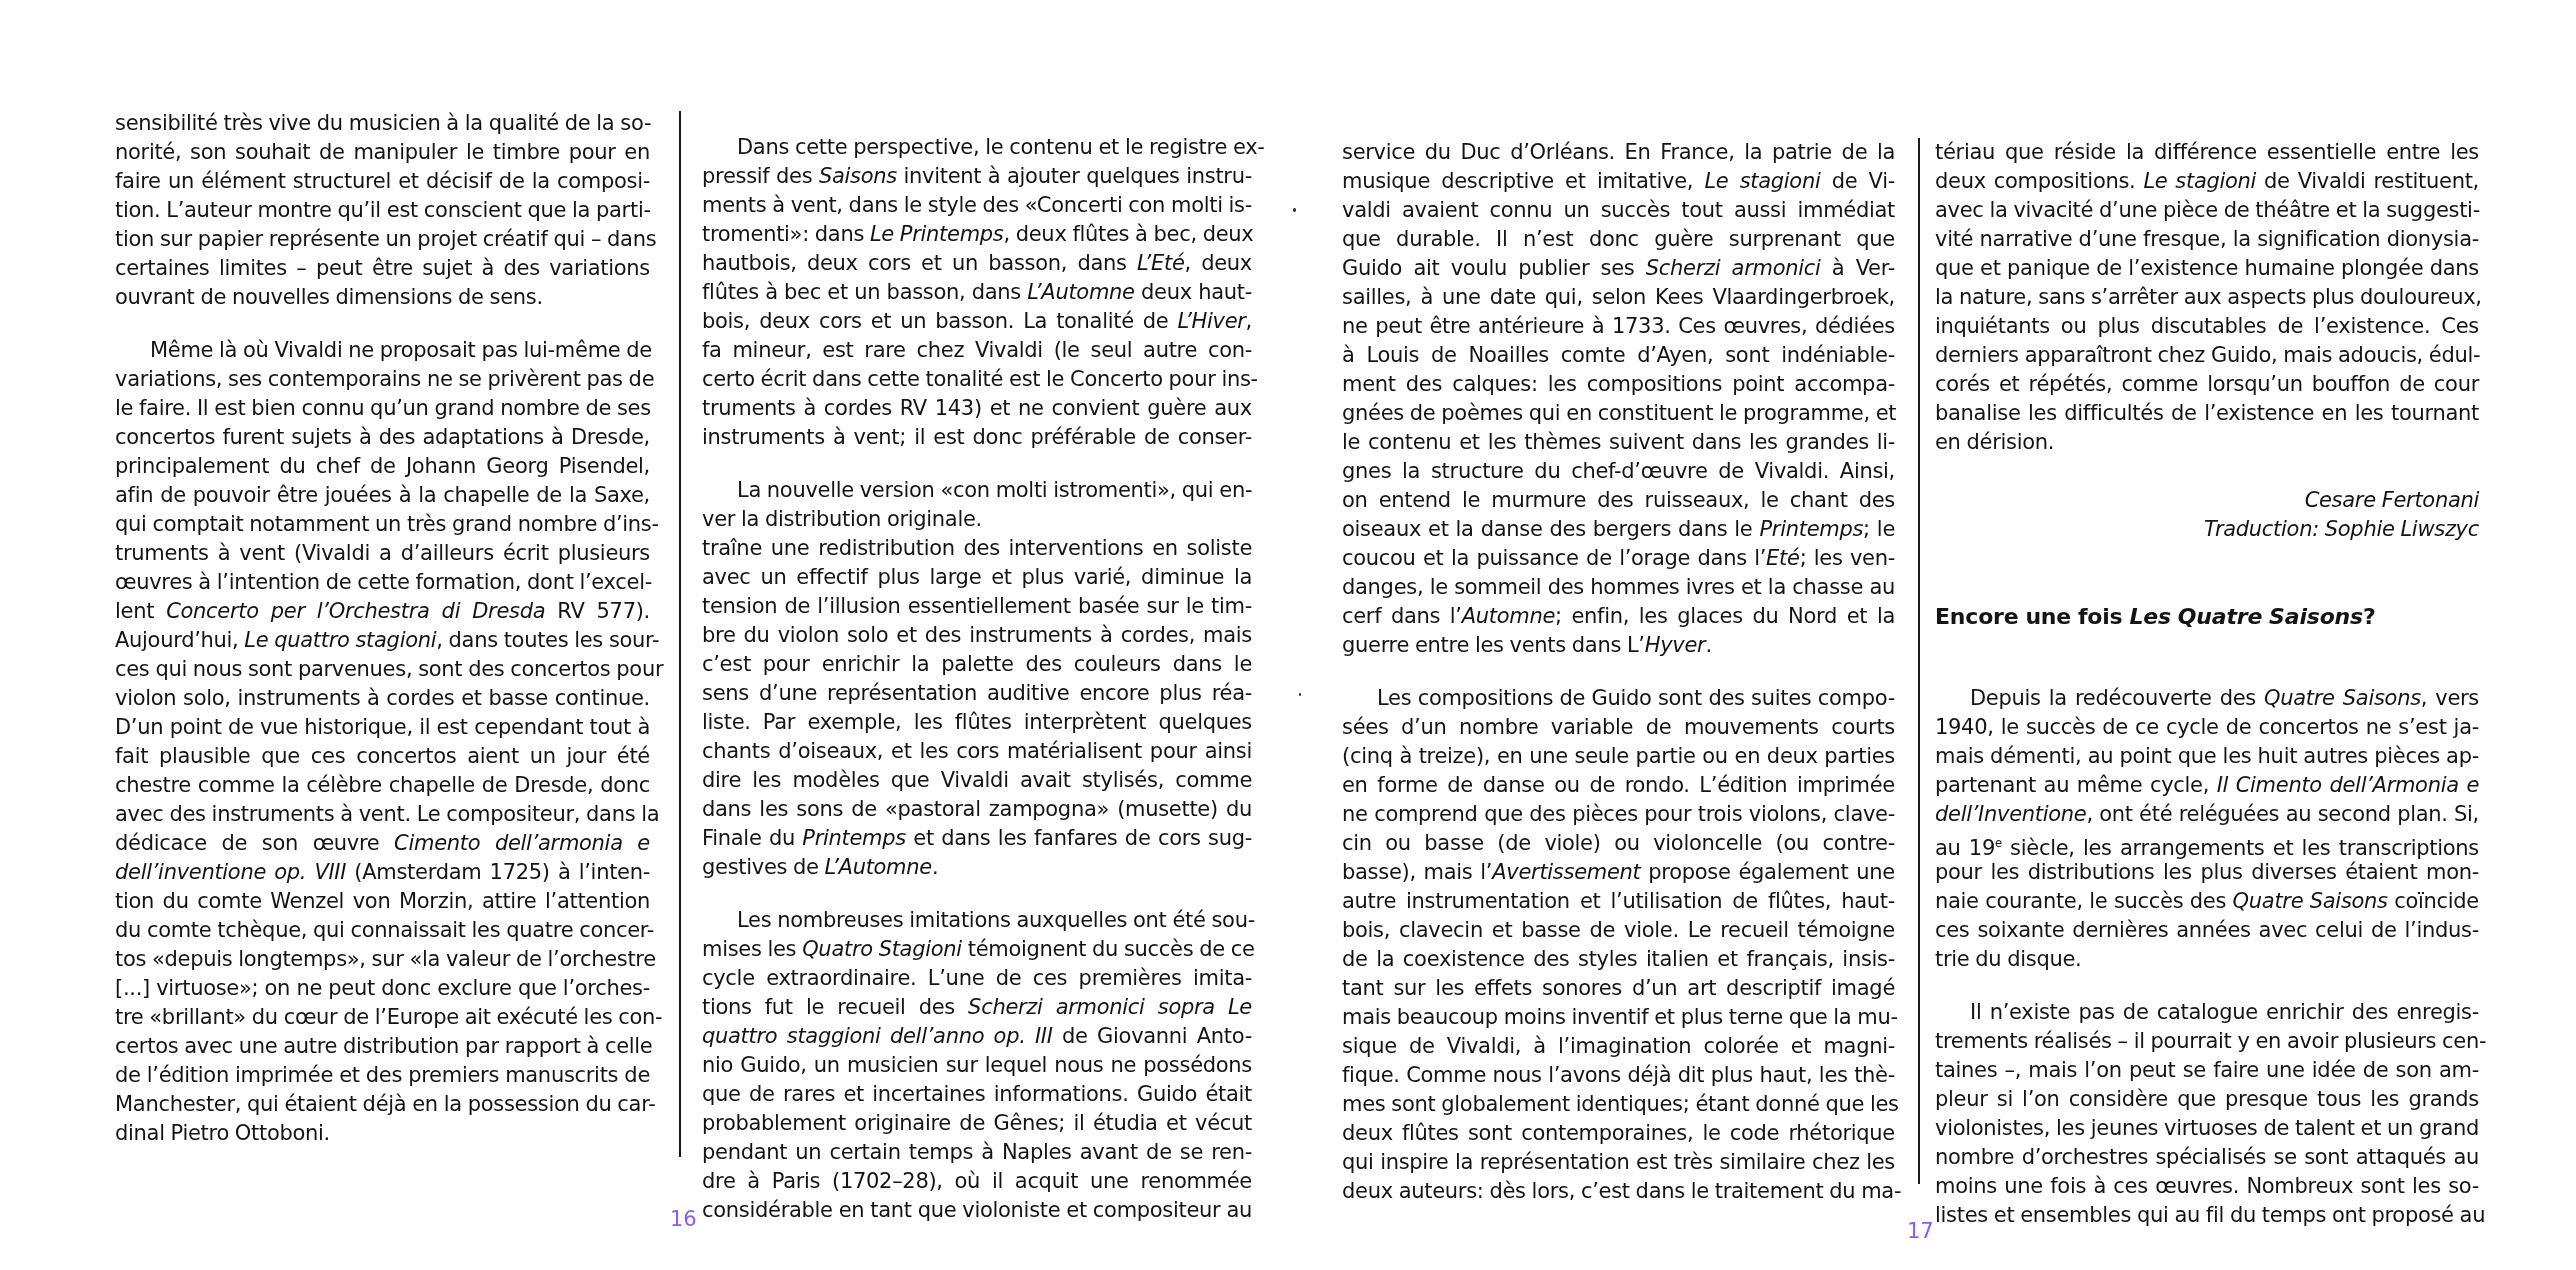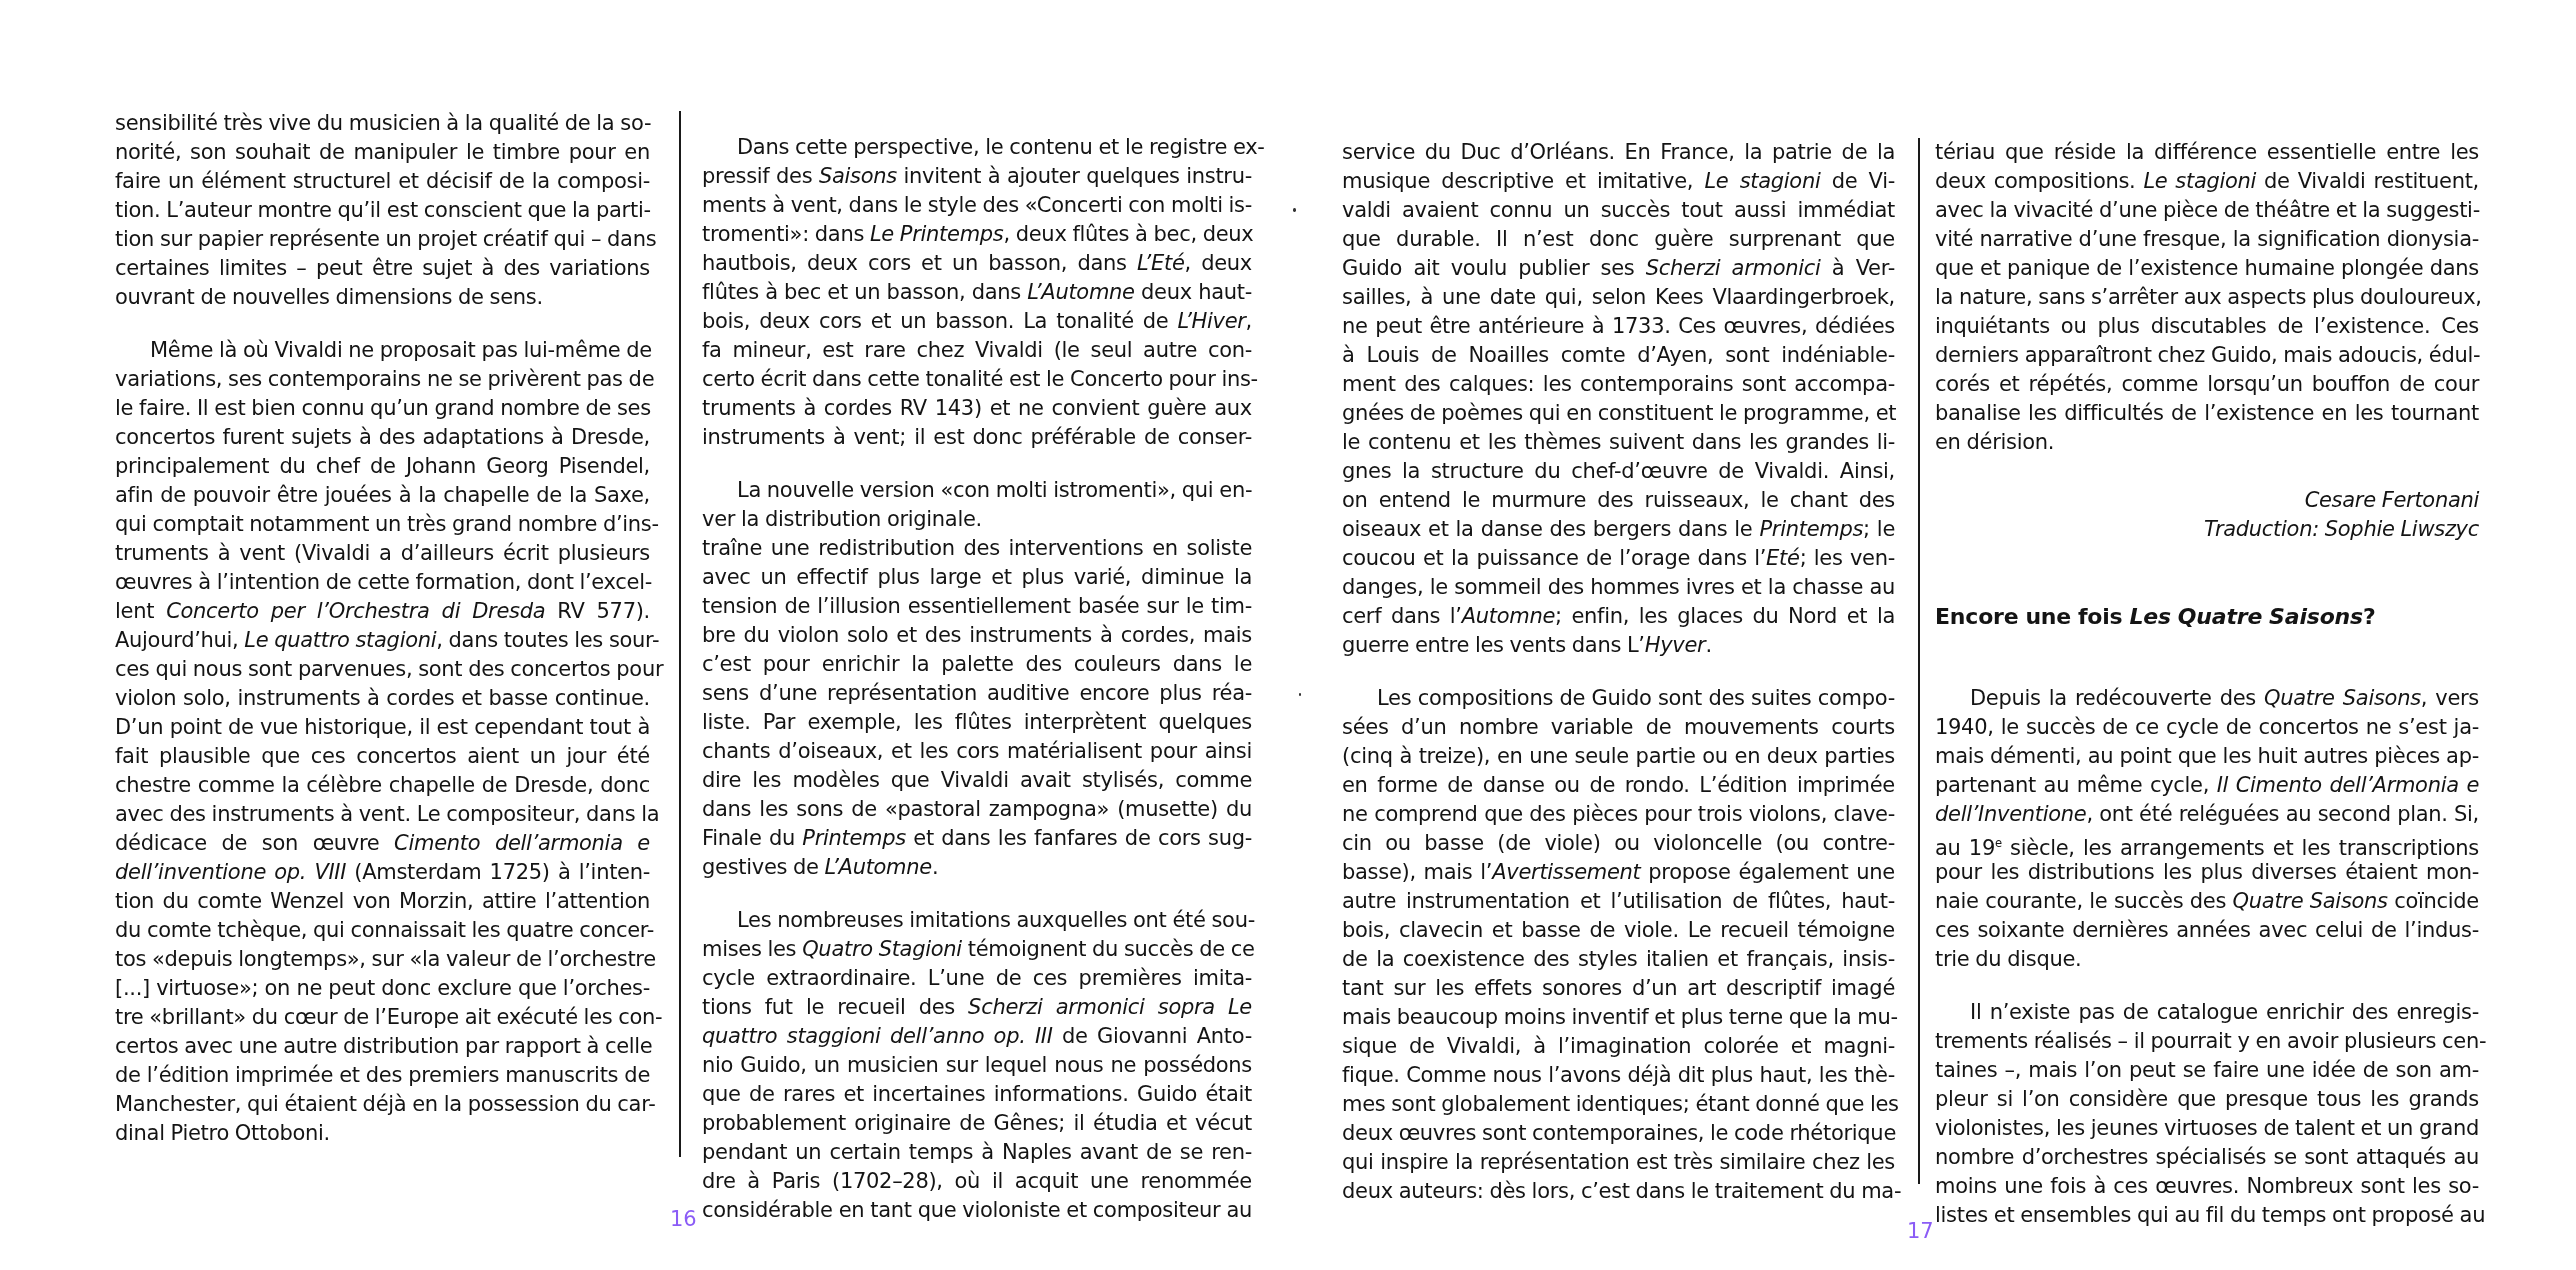--- a/index.html
+++ b/index.html
@@ -108,21 +108,21 @@
 
 <div id="col3" class="col">
     <span class="ln">service du Duc d’Orléans. En France, la patrie de la</span>
     <span class="ln">musique descriptive et imitative, <i>Le stagioni</i> de Vi-</span>
     <span class="ln">valdi avaient connu un succès tout aussi immédiat</span>
     <span class="ln">que durable. Il n’est donc guère surprenant que</span>
     <span class="ln">Guido ait voulu publier ses <i>Scherzi armonici</i> à Ver-</span>
     <span class="ln">sailles, à une date qui, selon Kees Vlaardingerbroek,</span>
     <span class="ln">ne peut être antérieure à 1733. Ces œuvres, dédiées</span>
     <span class="ln">à Louis de Noailles comte d’Ayen, sont indéniable-</span>
-    <span class="ln">ment des calques: les contemporains sont accompa-</span>
+    <span class="ln">ment des calques: les compositions point accompa-</span>
     <span class="ln">gnées de poèmes qui en constituent le programme, et</span>
     <span class="ln">le contenu et les thèmes suivent dans les grandes li-</span>
     <span class="ln">gnes la structure du chef-d’œuvre de Vivaldi. Ainsi,</span>
     <span class="ln">on entend le murmure des ruisseaux, le chant des</span>
     <span class="ln">oiseaux et la danse des bergers dans le <i>Printemps</i>; le</span>
     <span class="ln">coucou et la puissance de l’orage dans l’<i>Eté</i>; les ven-</span>
     <span class="ln">danges, le sommeil des hommes ivres et la chasse au</span>
     <span class="ln">cerf dans l’<i>Automne</i>; enfin, les glaces du Nord et la</span>
     <span class="ln last">guerre entre les vents dans L’<i>Hyver</i>.</span>
     <span class="ln indent">Les compositions de Guido sont des suites compo-</span>
@@ -133,21 +133,21 @@
     <span class="ln">cin ou basse (de viole) ou violoncelle (ou contre-</span>
     <span class="ln">basse), mais l’<i>Avertissement</i> propose également une</span>
     <span class="ln">autre instrumentation et l’utilisation de flûtes, haut-</span>
     <span class="ln">bois, clavecin et basse de viole. Le recueil témoigne</span>
     <span class="ln">de la coexistence des styles italien et français, insis-</span>
     <span class="ln">tant sur les effets sonores d’un art descriptif imagé</span>
     <span class="ln">mais beaucoup moins inventif et plus terne que la mu-</span>
     <span class="ln">sique de Vivaldi, à l’imagination colorée et magni-</span>
     <span class="ln">fique. Comme nous l’avons déjà dit plus haut, les thè-</span>
     <span class="ln">mes sont globalement identiques; étant donné que les</span>
-    <span class="ln">deux œuvres sont contemporaines, le code rhétorique</span>
+    <span class="ln">deux flûtes sont contemporaines, le code rhétorique</span>
     <span class="ln">qui inspire la représentation est très similaire chez les</span>
     <span class="ln">deux auteurs: dès lors, c’est dans le traitement du ma-</span>
   </div>
 <div id="div2" class="divider"></div>
 <div id="col4" class="col">
     <span class="ln">tériau que réside la différence essentielle entre les</span>
     <span class="ln">deux compositions. <i>Le stagioni</i> de Vivaldi restituent,</span>
     <span class="ln">avec la vivacité d’une pièce de théâtre et la suggesti-</span>
     <span class="ln">vité narrative d’une fresque, la signification dionysia-</span>
     <span class="ln">que et panique de l’existence humaine plongée dans</span>

